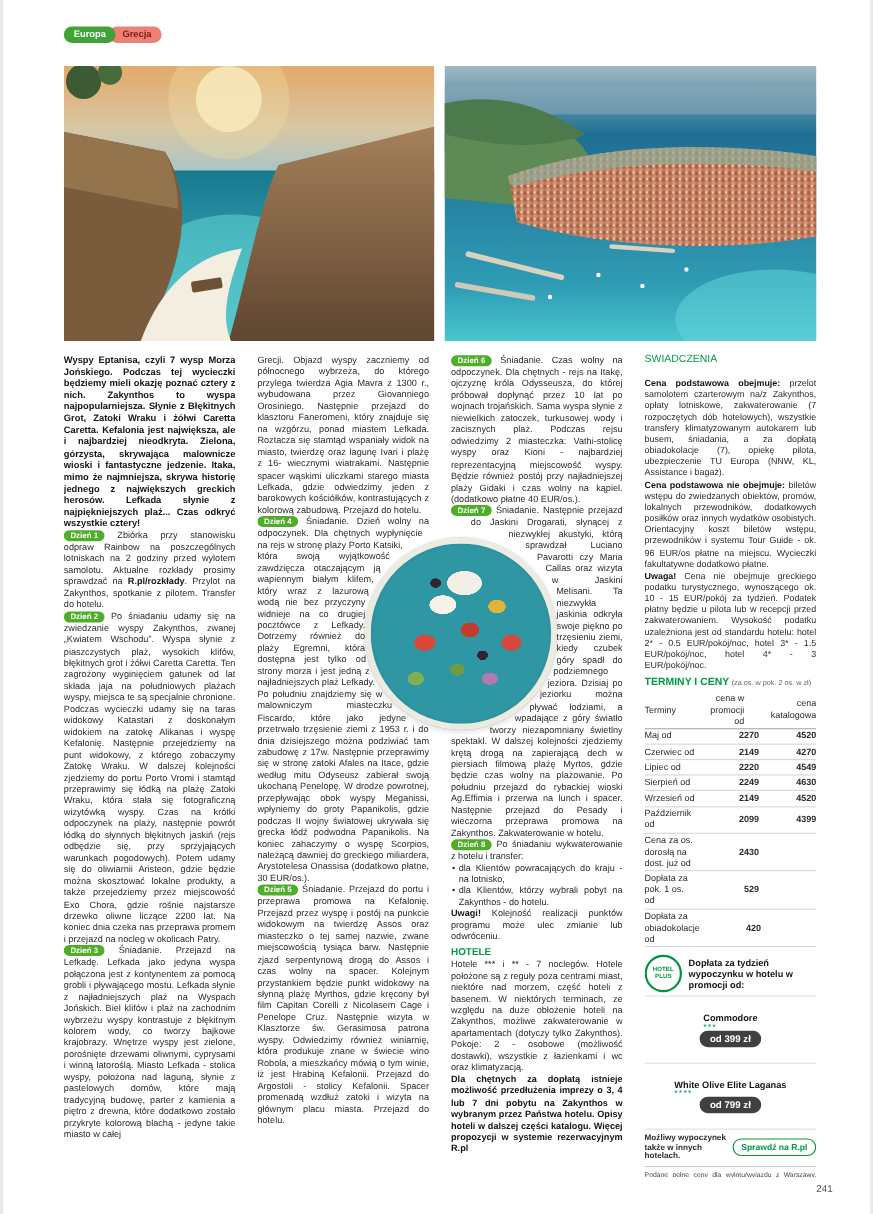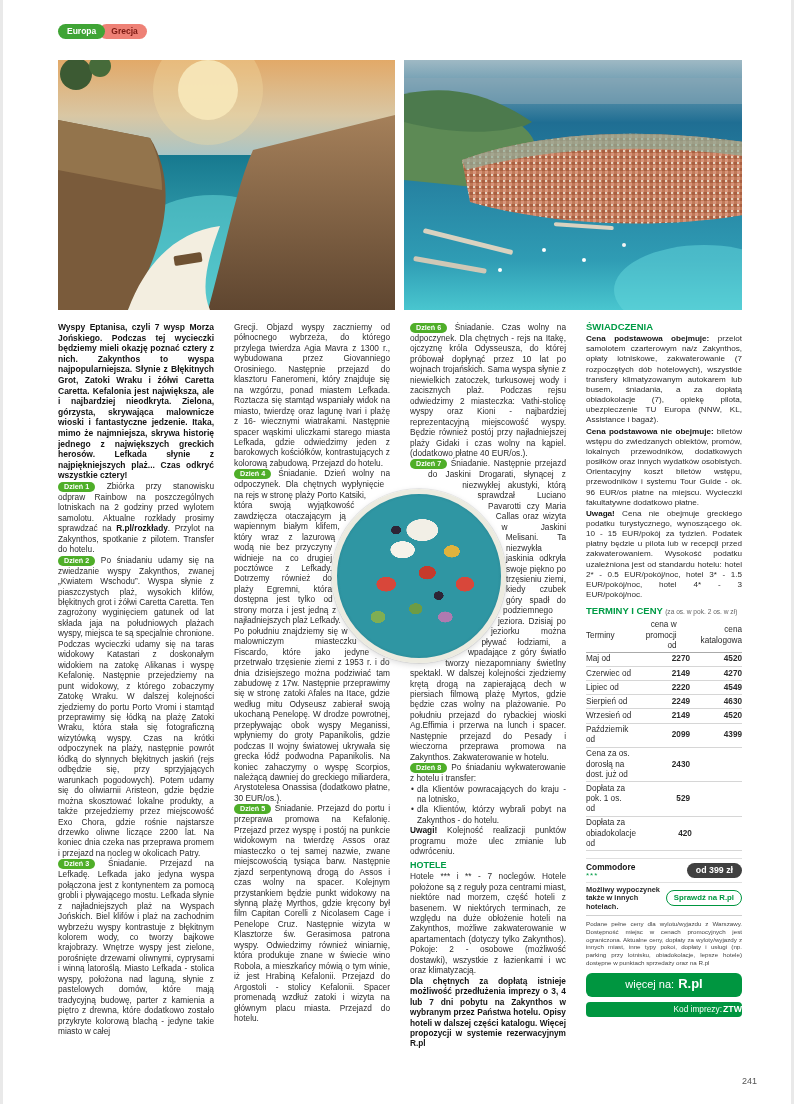--- a/index.html
+++ b/index.html
@@ -52,21 +52,21 @@
        radial-gradient(12px 10px at 25% 75%, #7fae53 0 60%, transparent 62%),
        radial-gradient(11px 9px at 48% 70%, #6d9c45 0 60%, transparent 62%),
        radial-gradient(8px 7px at 62% 62%, #2d2435 0 60%, transparent 62%),
        radial-gradient(8px 7px at 36% 22%, #2d2435 0 60%, transparent 62%),
        radial-gradient(12px 9px at 66% 75%, #b07ab0 0 60%, transparent 62%),
        radial-gradient(15px 12px at 78% 55%, #d8473a 0 60%, transparent 62%),
        radial-gradient(circle at 50% 50%, #2f96a3 0 68%, #257d8b 78%, #e8e4d6 79%);}
 
   
   .info{font-size:8.1px;line-height:10.15px;}
-  .info .sec-heading{color:#009b45;font-weight:bold;font-size:9.5px;margin:0 0 2px;}
+  .info .sec-heading{color:#009b45;font-weight:normal;font-size:9.5px;margin:0 0 12px;}
   .info .para{margin-bottom:1px;}
 
   .pricing{margin-top:6px;}
   .pricing .title-row{margin-bottom:2px;}
   .pricing .t{color:#009b45;font-weight:bold;font-size:9.5px;}
   .pricing .s{color:#666;font-size:6.6px;}
   .pt-row{display:flex;align-items:center;border-bottom:1px solid #d6d6d6;padding:1.5px 0;font-size:8.2px;}
   .pt-row.hdr{border-bottom:1px solid #aaa;padding:1px 0;gap:24px;}
   .pt-row .c1{flex:1;text-align:left;}
   .pt-row .c2{width:58px;text-align:right;font-weight:bold;}
@@ -74,21 +74,21 @@
   .pt-row.hdr .c2,.pt-row.hdr .c3{font-weight:normal;text-align:right;}
   .pt-row.extra .c2{font-weight:bold;}
   .pt-row.extra .c3{font-weight:normal;}
 
   .hotel-plus{margin-top:7px;border-bottom:1px solid #cfcfcf;padding-bottom:4px;}
   .hp-head{display:flex;gap:6px;align-items:center;margin-bottom:3px;}
   .hp-icon{width:30px;height:30px;border-radius:50%;border:2px solid #009640;color:#009640;
            display:flex;flex-direction:column;align-items:center;justify-content:center;
            font-size:5.6px;font-weight:bold;line-height:6px;flex:0 0 auto;}
   .hp-title{font-weight:bold;font-size:8.4px;line-height:10px;color:#141414;}
-  .hp-row{display:flex;justify-content:space-between;align-items:center;border-top:1px solid #e0e0e0;padding:3px 0;}
+  .hp-row{display:flex;justify-content:space-between;align-items:center;border-top:1px solid #e0e0e0;padding:14px 0;flex-direction:column;}
   .hp-name{font-weight:bold;font-size:8.4px;color:#141414;}
   .hp-stars{color:#009b45;font-size:8px;letter-spacing:1px;line-height:6px;}
   .price-pill{background:#404040;color:#fff;font-weight:bold;font-size:8.8px;
               padding:2.5px 9px;border-radius:9px;white-space:nowrap;}
   .hp-note-row{display:flex;justify-content:space-between;align-items:center;border-top:1px solid #e0e0e0;padding-top:3px;}
   .hp-note{font-weight:bold;font-size:7.4px;line-height:8.6px;width:84px;}
   .check-pill{border:1px solid #009640;color:#009640;font-weight:bold;font-size:7.8px;
               padding:2px 7px;border-radius:9px;background:#fff;white-space:nowrap;cursor:pointer;}
 
   .fine-print{font-size:6.2px;line-height:7.7px;color:#444;text-align:justify;margin-top:4px;}
@@ -265,28 +265,42 @@
             </div>
             <div class="pt-row extra">
               <span class="c1">Dopłata za obiadokolacje od</span>
               <span class="c2">420</span>
               <span class="c3"></span>
             </div>
           </div>
       </div>
 
       <div class="hotel-plus">
+        <div class="hp-head">
+          <div class="hp-icon">
+            <span>HOTEL</span>
+            <span>PLUS</span>
+          </div>
+          <div class="hp-title">Dopłata za tydzień wypoczynku w hotelu w promocji od:</div>
+        </div>
         <div id="hotel-plus-rows">
             <div class="hp-row">
               <div>
                 <div class="hp-name">Commodore</div>
                 <div class="hp-stars">***</div>
               </div>
               <div class="price-pill">od 399 zł</div>
             </div>
+            <div class="hp-row">
+              <div>
+                <div class="hp-name">White Olive Elite Laganas</div>
+                <div class="hp-stars">****</div>
+              </div>
+              <div class="price-pill">od 799 zł</div>
+            </div>
           </div>
         <div class="hp-note-row">
           <div class="hp-note">Możliwy wypoczynek także w innych hotelach.</div>
           <div class="check-pill">Sprawdź na R.pl</div>
         </div>
       </div>
 
       <div class="fine-print">Podane pełne ceny dla wylotu/wyjazdu z Warszawy. Dostępność miejsc w cenach promocyjnych jest ograniczona. Aktualne ceny, dopłaty za wyloty/wyjazdy z innych miast, inne typy pokoi, dopłaty i usługi (np. parking przy lotnisku, obiadokolacje, lepsze hotele) dostępne w punktach sprzedaży oraz na R.pl</div>
 
       <div class="cta-more">

